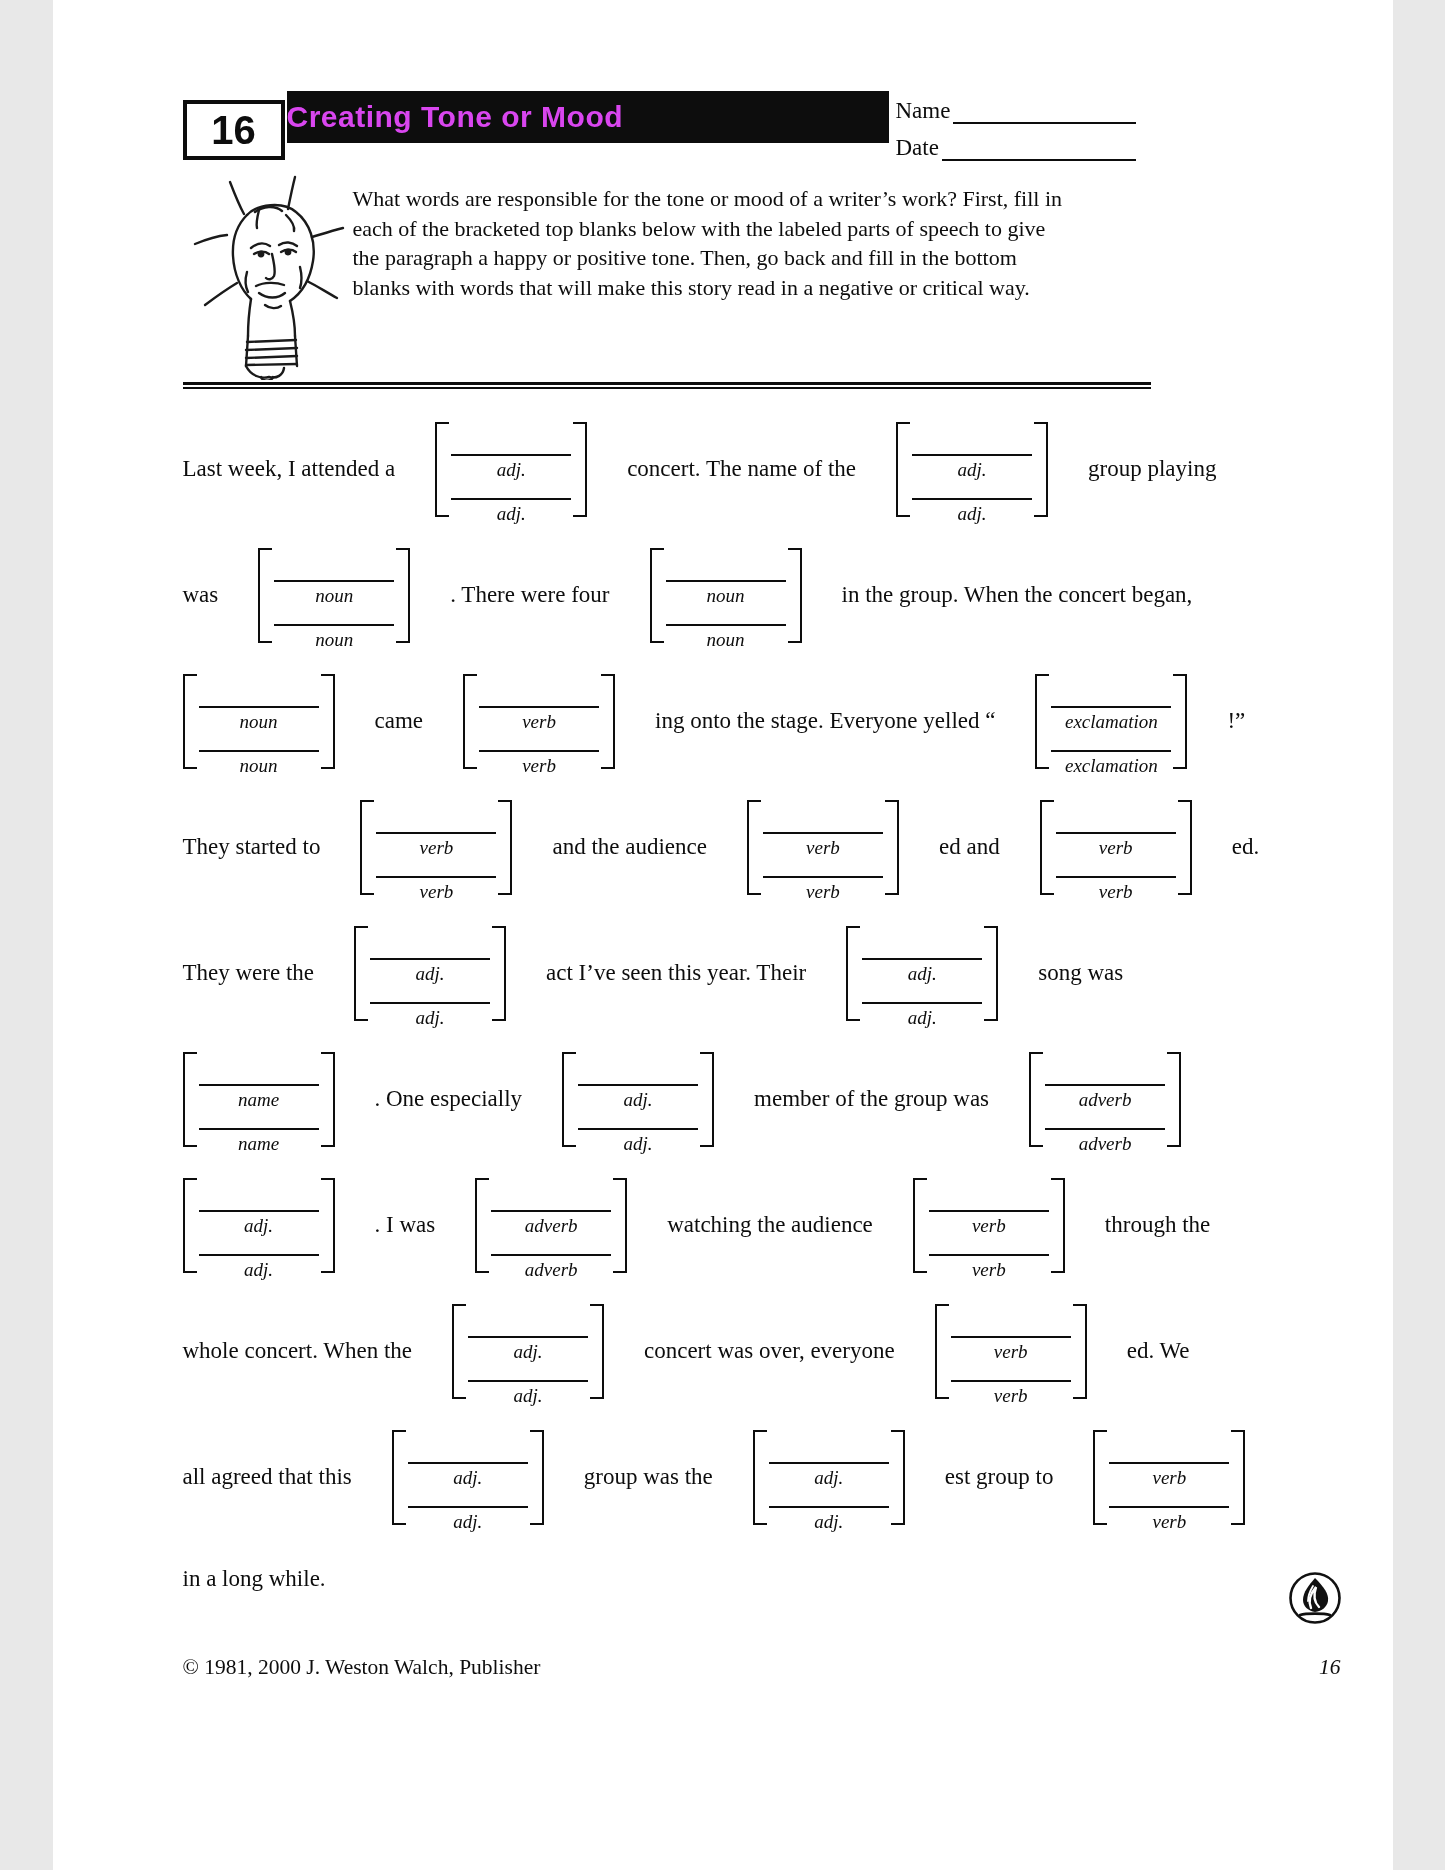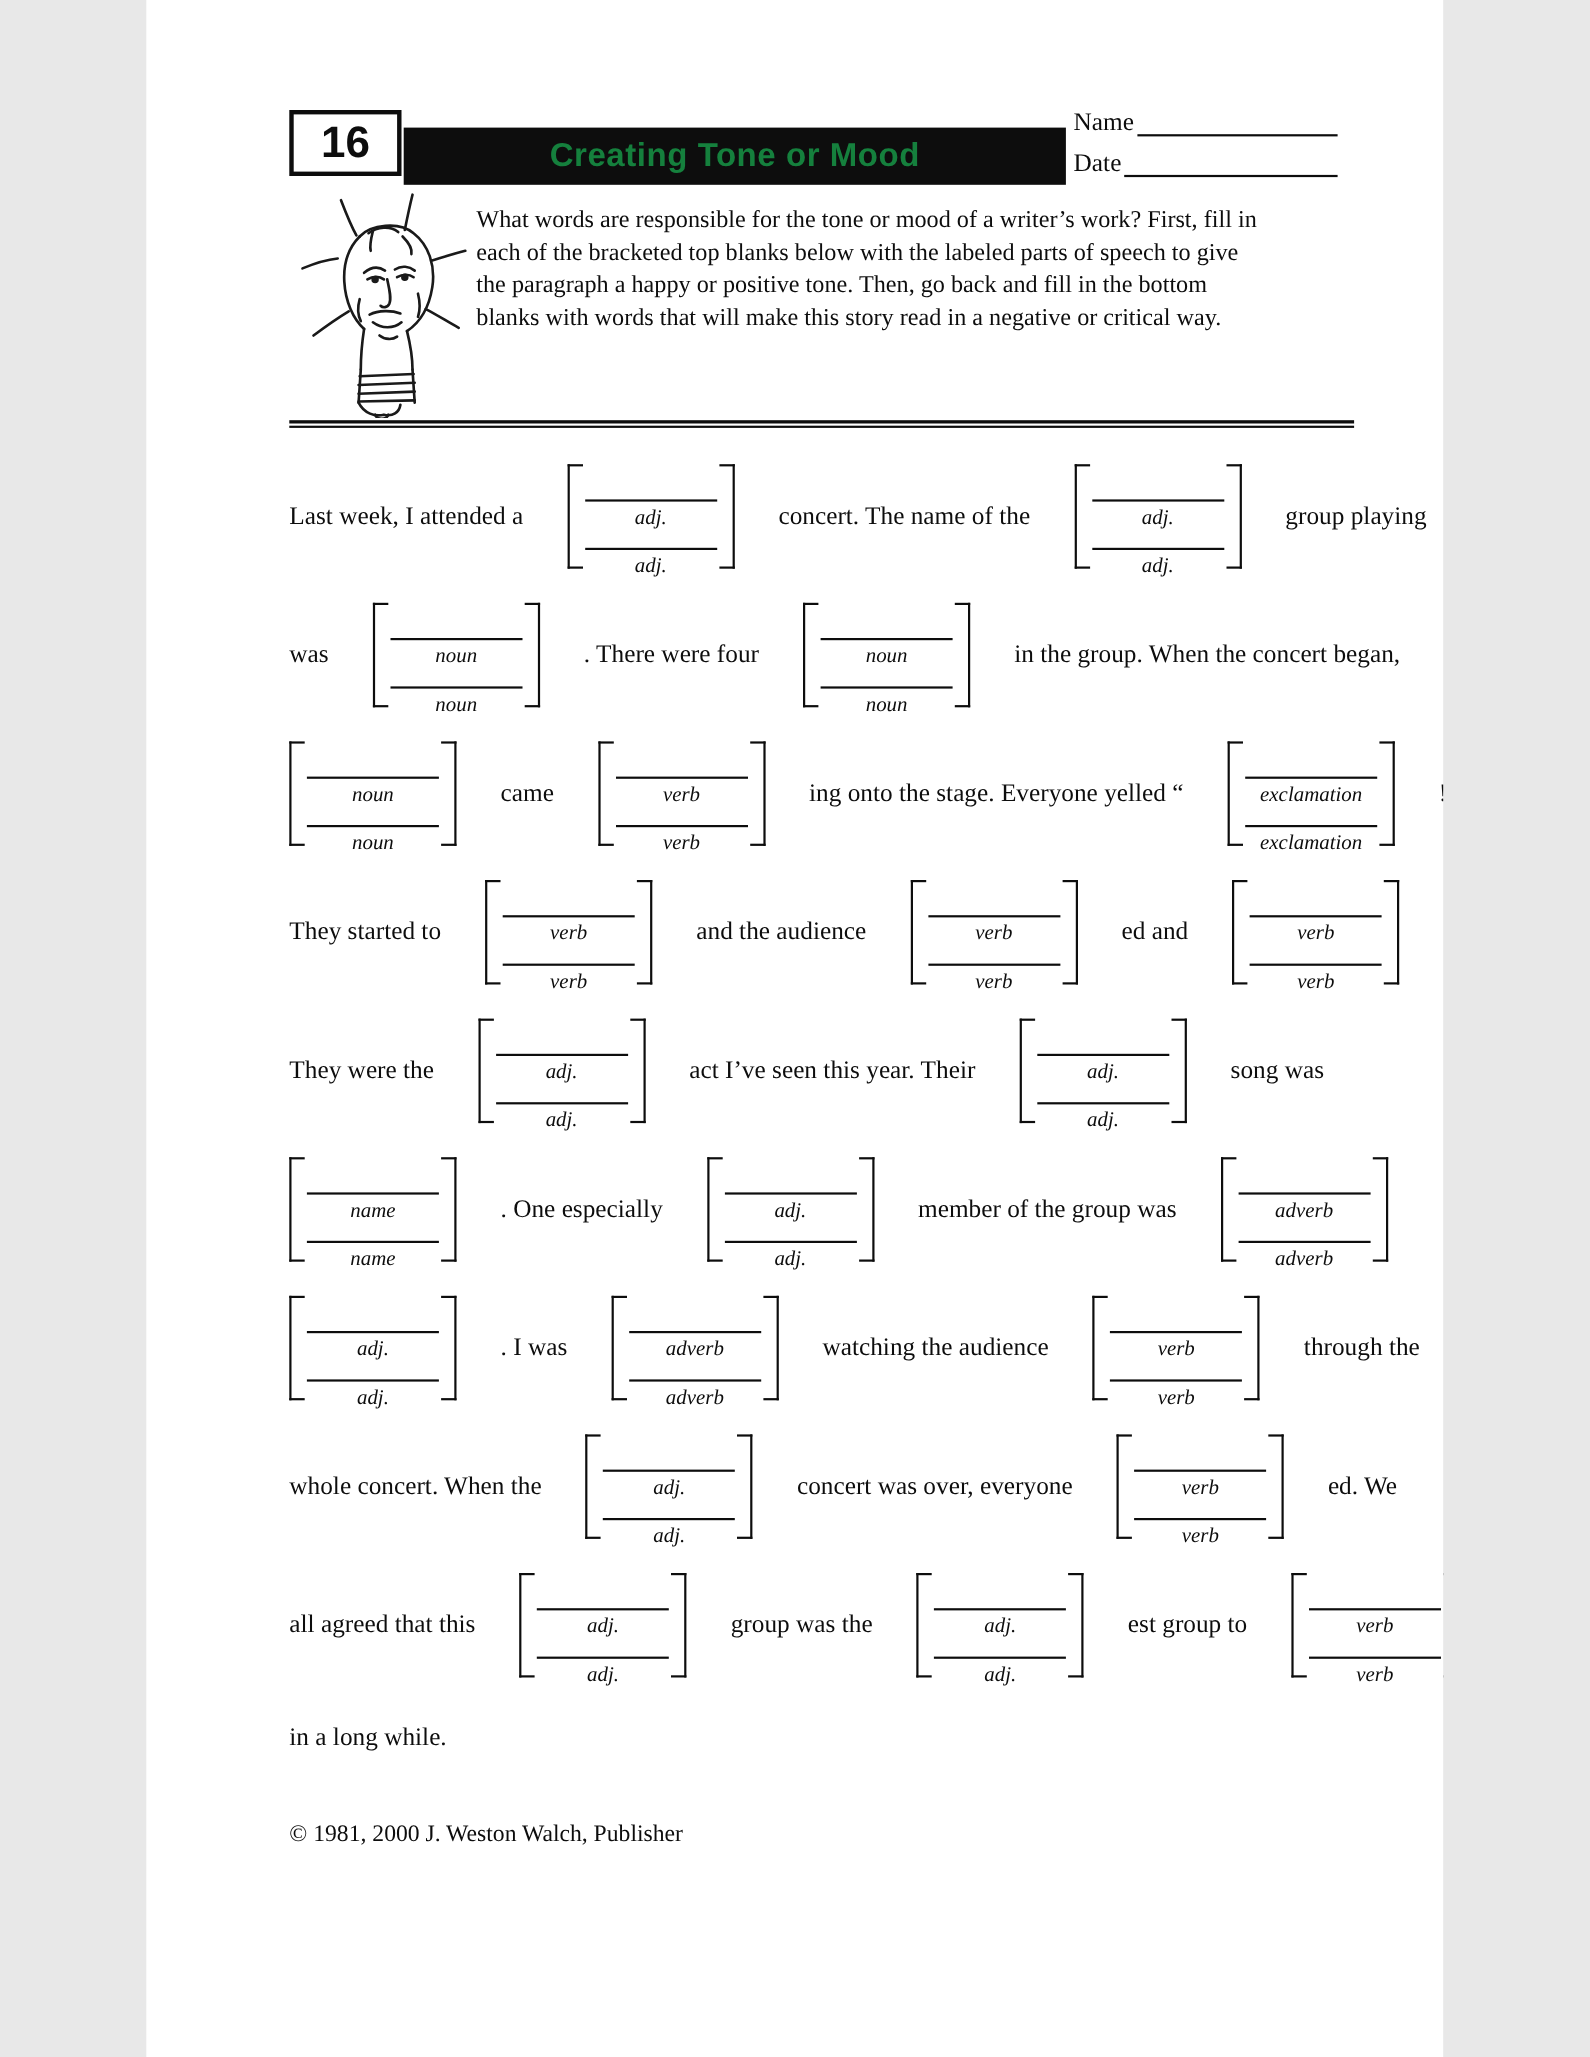--- a/index.html
+++ b/index.html
@@ -1,33 +1,33 @@
 <!DOCTYPE html>
 <html><head>
 <meta charset="utf-8">
 <style>
   :root { --ink:#0d0d0d; --paper:#ffffff; }
   * { box-sizing:border-box; }
   html,body { margin:0; padding:0; background:#e8e8e8; }
   .page {
-    position:relative; width:1179px; height:1870px; margin:0 auto;
+    position:relative; width:1340px; height:1870px; margin:0 auto;
     background:var(--paper); color:var(--ink);
     font-family:"Liberation Serif", serif; overflow:hidden;
   }
 
   
   .numbox {
     position:absolute; left:130px; top:100px; width:102px; height:60px;
     border:4px solid var(--ink); background:var(--paper);
     display:flex; align-items:center; justify-content:center;
     font-family:"Liberation Sans", sans-serif; font-weight:bold; font-size:40px;
   }
   .titlebar {
-    position:absolute; left:234px; top:116px; width:602px; height:52px;
-    background:var(--ink); color:#15803d; display:flex; align-items:center; justify-content:center;
+    position:absolute; left:234px; top:91px; width:602px; height:52px;
+    background:var(--ink); color:#d946ef; display:flex; align-items:center; justify-content:flex-start;
     font-family:"Liberation Sans", sans-serif; font-weight:bold; font-size:30px; letter-spacing:.5px;
   }
   .namedate { position:absolute; left:843px; top:98px; width:240px; font-size:23px; }
   .nd-row { display:flex; align-items:flex-end; margin-bottom:10px; }
   .nd-line { flex:1; border-bottom:2.5px solid var(--ink); height:1.15em; margin-left:3px; }
 
   
   .lesson-icon { position:absolute; left:130px; top:168px; }
   .instructions {
     position:absolute; left:300px; top:184px;

